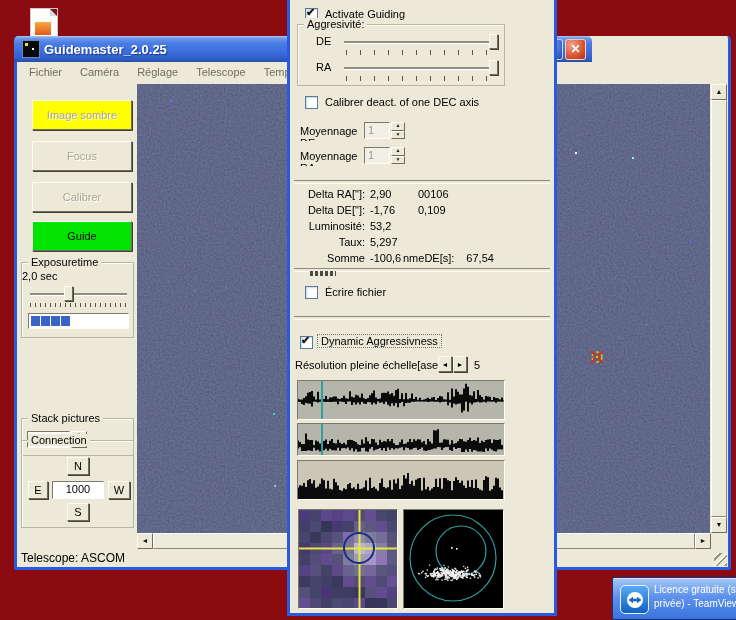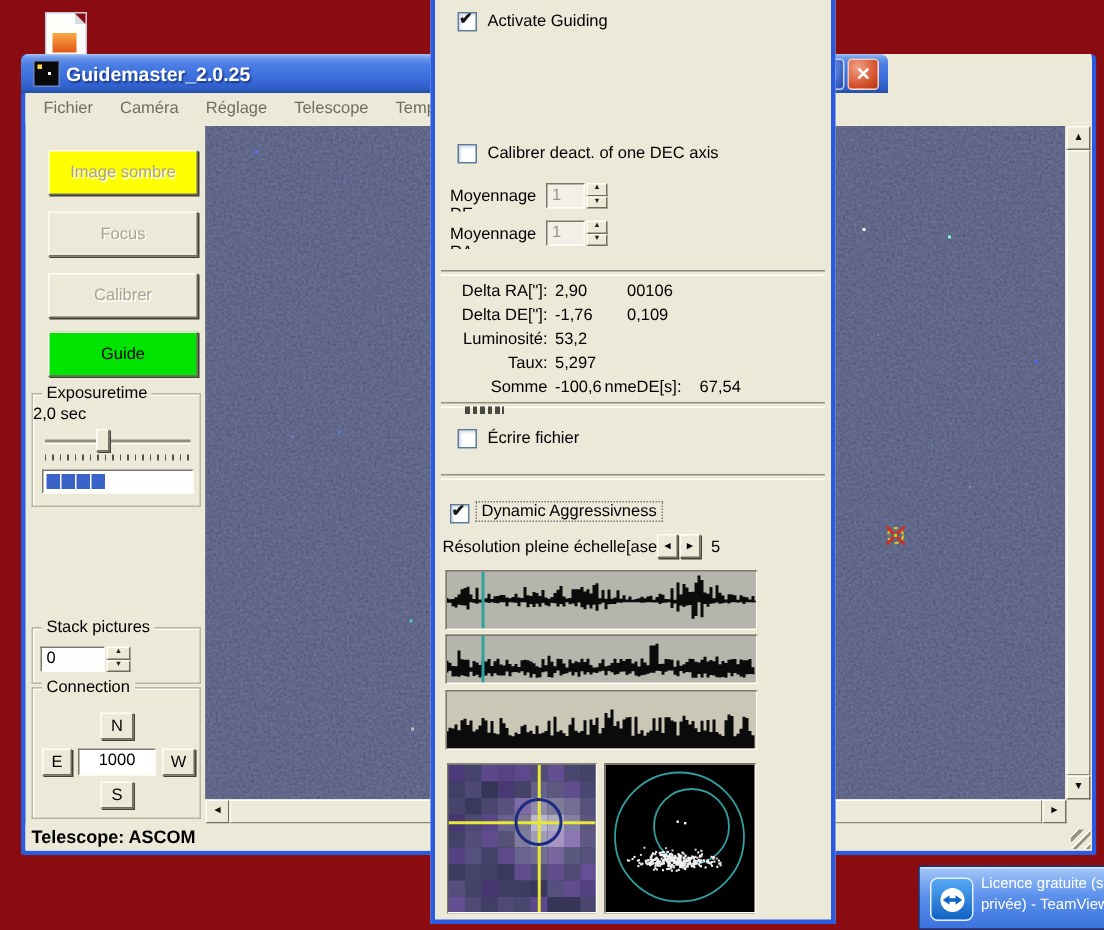--- a/index.html
+++ b/index.html
@@ -46,21 +46,21 @@
   .sl-track{height:2px;background:#8f8d80;box-shadow:0 1px 0 #fff}
   .sl-thumb{position:absolute;width:9px;height:15px;top:-7px;background:#ece9d8;border:1px solid;
             border-color:#fffdf4 #6f6d5c #6f6d5c #fffdf4;box-shadow:1px 1px 0 #42413a;box-sizing:border-box}
   .sunken{background:#fff;border:1px solid;border-color:#7b796c #fffdf4 #fffdf4 #7b796c;box-sizing:border-box}
   .pcell{position:absolute;top:2px;width:9px;height:10px;background:#3a63c8}
   .field{background:#fff;border:1px solid;border-color:#7b796c #fffdf4 #fffdf4 #7b796c;box-sizing:border-box;
          font-size:11px;padding:1px 3px;overflow:hidden}
   .spinner{display:flex;flex-direction:column;box-sizing:border-box}
   .spinner span{flex:1;background:#ece9d8;border:1px solid;border-color:#fffdf4 #6f6d5c #6f6d5c #fffdf4;
                 font-size:5px;line-height:5px;text-align:center;color:#222;box-sizing:border-box;display:block}
-  .statusbar{left:0;top:513px;width:711px;height:18px;background:#ece9d8;font-weight:bold;font-size:12px}
+  .statusbar{left:0;top:513px;width:711px;height:18px;background:#ece9d8;font-weight:normal;font-size:12px}
   .grip{position:absolute;right:1px;bottom:1px;width:13px;height:13px;
         background:repeating-linear-gradient(135deg,transparent 0 3px,#fffdf4 3px 4px,#96937f 4px 6px)}
 
   
   .sfield{left:120px;top:48px;width:573px;height:449px;overflow:hidden;background:#222b4a}
   .sfield svg{position:absolute;left:0;top:0}
   .scroll{background:#f3f1e6}
   .sc-btn{position:absolute;background:#ece9d8;border:1px solid;border-color:#fffdf4 #6f6d5c #6f6d5c #fffdf4;
           box-sizing:border-box;font-size:7px;line-height:13px;text-align:center;color:#111}
   .sc-thumb{position:absolute;background:#eceadb;border:1px solid;border-color:#fffdf4 #8a8775 #8a8775 #fffdf4;box-sizing:border-box}
@@ -149,21 +149,21 @@
 
     <div class="abs group" style="left:4px;top:382px;width:113px;height:38px">
       <span class="glabel">Stack pictures</span>
       <div class="abs field" style="left:5px;top:12px;width:43px;height:17px">0</div>
       <div class="abs spinner" style="left:49px;top:12px;width:16px;height:17px">
         <span>▲</span>
           <span>▼</span>
       </div>
     </div>
 
-    <div class="abs group" style="left:4px;top:422px;width:113px;height:88px">
+    <div class="abs group" style="left:4px;top:404px;width:113px;height:88px">
       <span class="glabel">Connection</span>
       <div class="abs btn3d" style="left:45px;top:16px;width:22px;height:18px">N</div>
       <div class="abs btn3d" style="left:6px;top:40px;width:20px;height:18px">E</div>
       <div class="abs field" style="left:30px;top:40px;width:52px;height:18px;text-align:center">1000</div>
       <div class="abs btn3d" style="left:86px;top:40px;width:22px;height:18px">W</div>
       <div class="abs btn3d" style="left:45px;top:62px;width:22px;height:18px">S</div>
     </div>
 
     <div class="abs sfield">
       <svg width="573" height="449">
@@ -222,20 +222,33 @@
     </div>
   </div>
 
   <div class="abs dlg">
 
     <span class="cb" style="left:15px;top:8px">
         <span class="mk">✔</span>
       </span>
     <span class="cb-label" style="left:35px;top:8px">Activate Guiding</span>
 
+    <div class="abs group" style="left:7px;top:24px;width:208px;height:62px">
+      <span class="glabel">Aggresivité:</span>
+      <span class="abs" style="left:18px;top:10px">DE</span>
+      <div class="abs sl-track" style="left:46px;top:16px;width:152px">
+        <span class="sl-thumb" style="right:-2px"></span>
+      </div>
+      <div class="abs ticks-wide" style="left:48px;top:25px;width:152px;height:5px"></div>
+      <span class="abs" style="left:18px;top:36px">RA</span>
+      <div class="abs sl-track" style="left:46px;top:42px;width:152px">
+        <span class="sl-thumb" style="right:-2px"></span>
+      </div>
+      <div class="abs ticks-wide" style="left:48px;top:51px;width:152px;height:5px"></div>
+    </div>
 
     <span class="cb" style="left:15px;top:96px"></span>
     <span class="cb-label" style="left:35px;top:96px">Calibrer deact. of one DEC axis</span>
 
     <div class="abs" style="left:10px;top:125px;width:62px;height:16px;overflow:hidden;line-height:12px">
       <div>Moyennage</div>
         <div>DE</div>
     </div>
     <div class="abs field" style="left:74px;top:122px;width:26px;height:17px;color:#9a968a;background:#f2f0e6">1</div>
     <div class="abs spinner" style="left:101px;top:122px;width:14px;height:17px">

